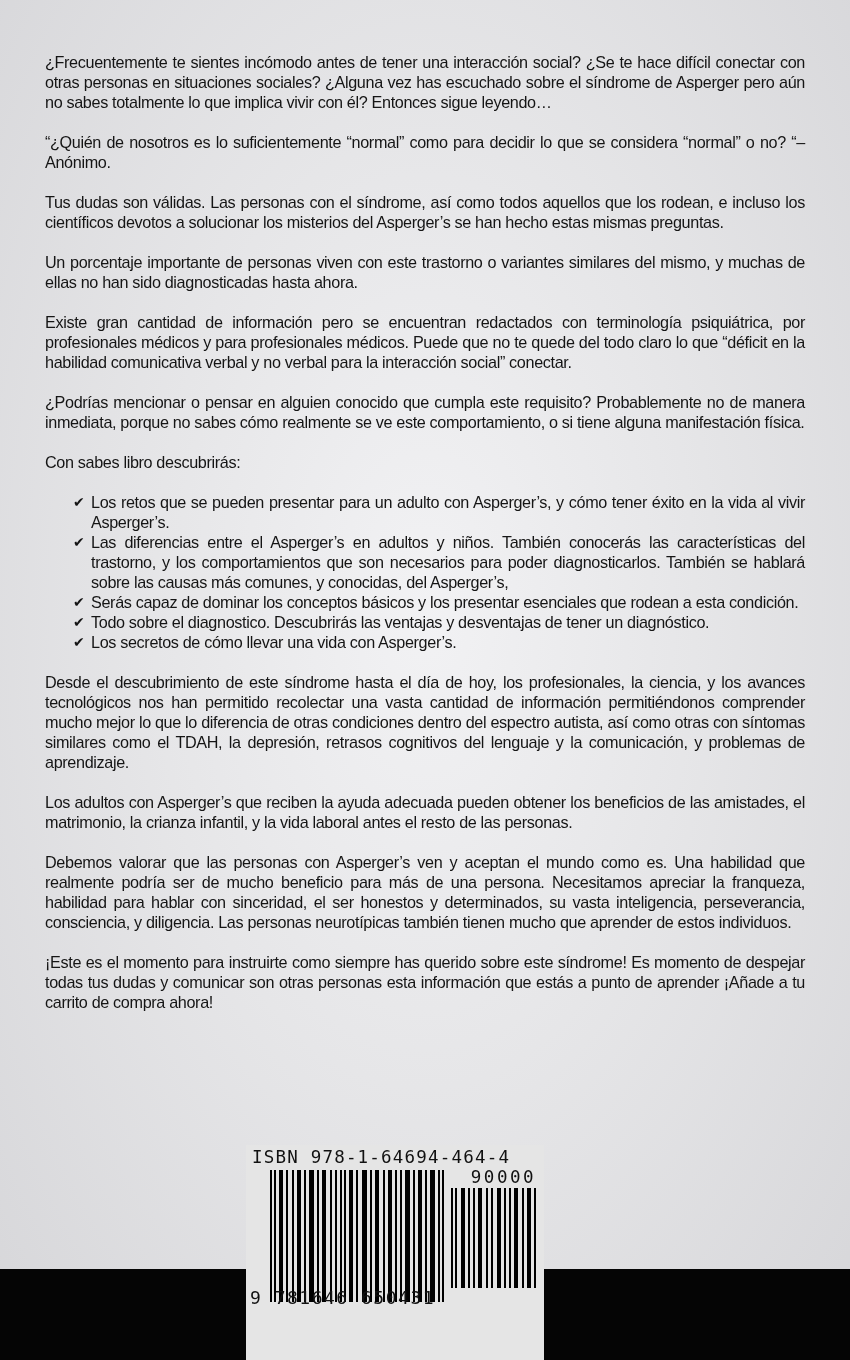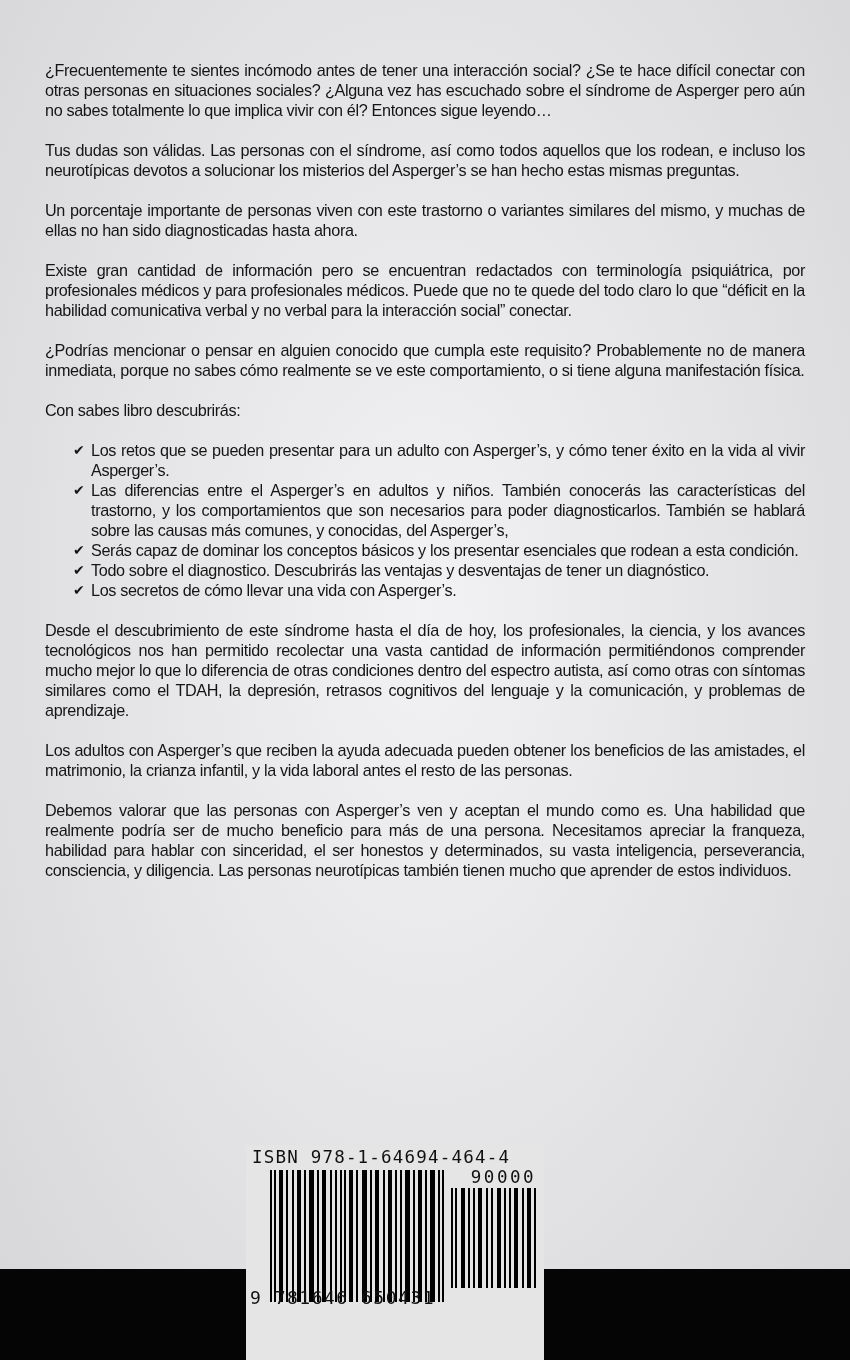--- a/index.html
+++ b/index.html
@@ -6,21 +6,21 @@
   body {
     width:850px; height:1360px; position:relative; overflow:hidden;
     background: radial-gradient(ellipse at 50% 45%, #f2f2f4 0%, #e6e6e8 45%, #d6d6d9 100%);
     font-family: "Liberation Sans", sans-serif;
     color:#151515;
   }
   .content {
     position:absolute; left:45px; top:52px; width:760px;
     font-size:16.2px; line-height:20px; letter-spacing:-0.35px;
   }
-  .content p { margin:8px 0 20px 0; text-align:justify; }
+  .content p { margin:0 0 20px 0; text-align:justify; }
   ul.checks { list-style:none; margin:0 0 20px 0; padding:0 0 0 28px; }
   ul.checks li { position:relative; padding-left:18px; text-align:justify; }
   ul.checks li .chk { position:absolute; left:0; top:0; font-size:14px; }
   .bottom-band { position:absolute; left:0; top:1269px; width:850px; height:91px; background:#050505; }
   .barcode-box {
     position:absolute; left:246px; top:1145px; width:298px; height:222px; background:#e5e5e5;
   }
   .isbn-text {
     position:absolute; left:6px; top:2px; font-family:"DejaVu Sans Mono", monospace;
     font-size:17.5px; letter-spacing:1.2px; color:#111;
@@ -35,37 +35,39 @@
   }
   .bars-main { position:absolute; left:24px; top:25px; width:175px; height:132px; }
   .bars-add { position:absolute; left:205px; top:43px; width:87px; height:100px; }
   .bars-main span, .bars-add span { position:absolute; top:0; bottom:0; background:#000; }
 </style>
 </head>
 <body>
 
 <div class="content">
   <p>¿Frecuentemente te sientes incómodo antes de tener una interacción social? ¿Se te hace difícil conectar con otras personas en situaciones sociales? ¿Alguna vez has escuchado sobre el síndrome de Asperger pero aún no sabes totalmente lo que implica vivir con él? Entonces sigue leyendo…</p>
-  <p>Tus dudas son válidas. Las personas con el síndrome, así como todos aquellos que los rodean, e incluso los neurotípicas devotos a solucionar los misterios del Asperger’s se han hecho estas mismas preguntas.</p>
+  <p>“¿Quién de nosotros es lo suficientemente “normal” como para decidir lo que se considera “normal” o no? “– Anónimo.</p>
+  <p>Tus dudas son válidas. Las personas con el síndrome, así como todos aquellos que los rodean, e incluso los científicos devotos a solucionar los misterios del Asperger’s se han hecho estas mismas preguntas.</p>
   <p>Un porcentaje importante de personas viven con este trastorno o variantes similares del mismo, y muchas de ellas no han sido diagnosticadas hasta ahora.</p>
   <p>Existe gran cantidad de información pero se encuentran redactados con terminología psiquiátrica, por profesionales médicos y para profesionales médicos. Puede que no te quede del todo claro lo que “déficit en la habilidad comunicativa verbal y no verbal para la interacción social” conectar.</p>
   <p>¿Podrías mencionar o pensar en alguien conocido que cumpla este requisito? Probablemente no de manera inmediata, porque no sabes cómo realmente se ve este comportamiento, o si tiene alguna manifestación física.</p>
   <p>Con sabes libro descubrirás:</p>
 
   <ul class="checks">
     <li><span class="chk">✔</span><span>Los retos que se pueden presentar para un adulto con Asperger’s, y cómo tener éxito en la vida al vivir Asperger’s.</span></li>
     <li><span class="chk">✔</span><span>Las diferencias entre el Asperger’s en adultos y niños. También conocerás las características del trastorno, y los comportamientos que son necesarios para poder diagnosticarlos. También se hablará sobre las causas más comunes, y conocidas, del Asperger’s,</span></li>
     <li><span class="chk">✔</span><span>Serás capaz de dominar los conceptos básicos y los presentar esenciales que rodean a esta condición.</span></li>
     <li><span class="chk">✔</span><span>Todo sobre el diagnostico. Descubrirás las ventajas y desventajas de tener un diagnóstico.</span></li>
     <li><span class="chk">✔</span><span>Los secretos de cómo llevar una vida con Asperger’s.</span></li>
   </ul>
 
   <p>Desde el descubrimiento de este síndrome hasta el día de hoy, los profesionales, la ciencia, y los avances tecnológicos nos han permitido recolectar una vasta cantidad de información permitiéndonos comprender mucho mejor lo que lo diferencia de otras condiciones dentro del espectro autista, así como otras con síntomas similares como el TDAH, la depresión, retrasos cognitivos del lenguaje y la comunicación, y problemas de aprendizaje.</p>
   <p>Los adultos con Asperger’s que reciben la ayuda adecuada pueden obtener los beneficios de las amistades, el matrimonio, la crianza infantil, y la vida laboral antes el resto de las personas.</p>
   <p>Debemos valorar que las personas con Asperger’s ven y aceptan el mundo como es. Una habilidad que realmente podría ser de mucho beneficio para más de una persona. Necesitamos apreciar la franqueza, habilidad para hablar con sinceridad, el ser honestos y determinados, su vasta inteligencia, perseverancia, consciencia, y diligencia. Las personas neurotípicas también tienen mucho que aprender de estos individuos.</p>
+  <p>¡Este es el momento para instruirte como siempre has querido sobre este síndrome! Es momento de despejar todas tus dudas y comunicar son otras personas esta información que estás a punto de aprender ¡Añade a tu carrito de compra ahora!</p>
 </div>
 
 <div class="bottom-band"></div>
 
 <div class="barcode-box">
   <div class="isbn-text">ISBN 978-1-64694-464-4</div>
   <div class="price-code">90000</div>
   <div class="bars-main">
     <span style="left:0;width:2px"></span>
       <span style="left:4px;width:2px"></span>

